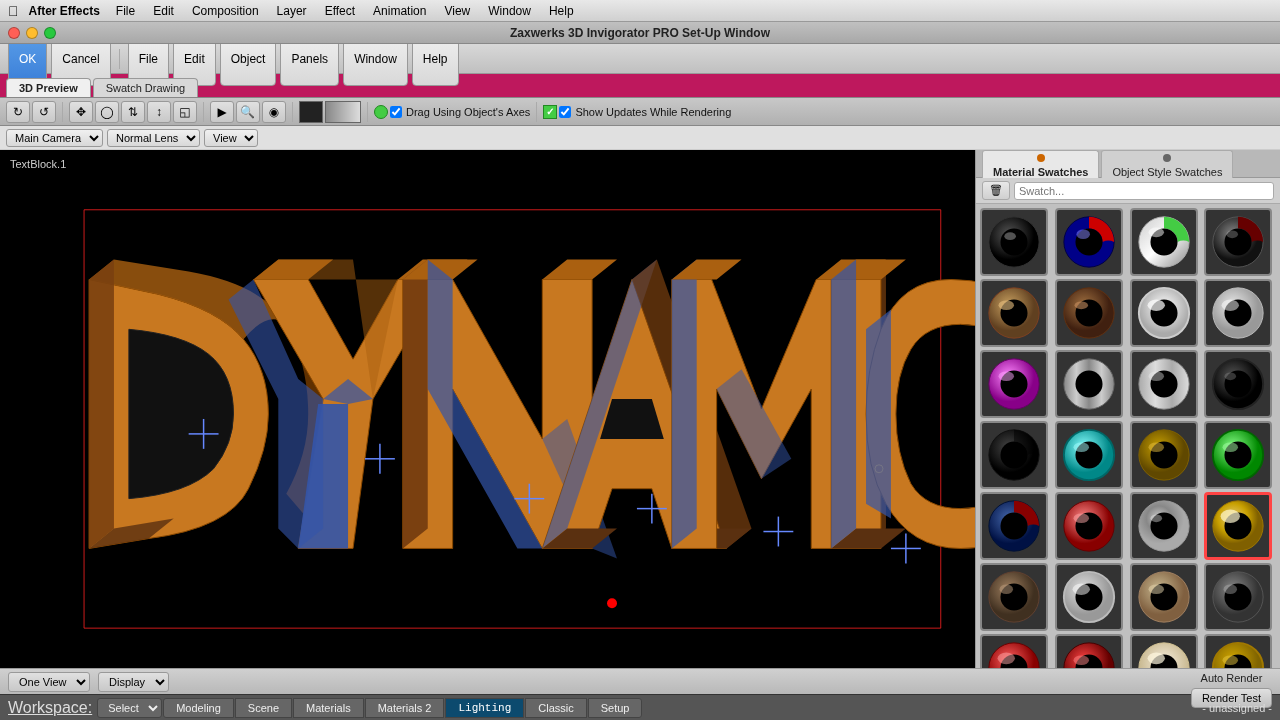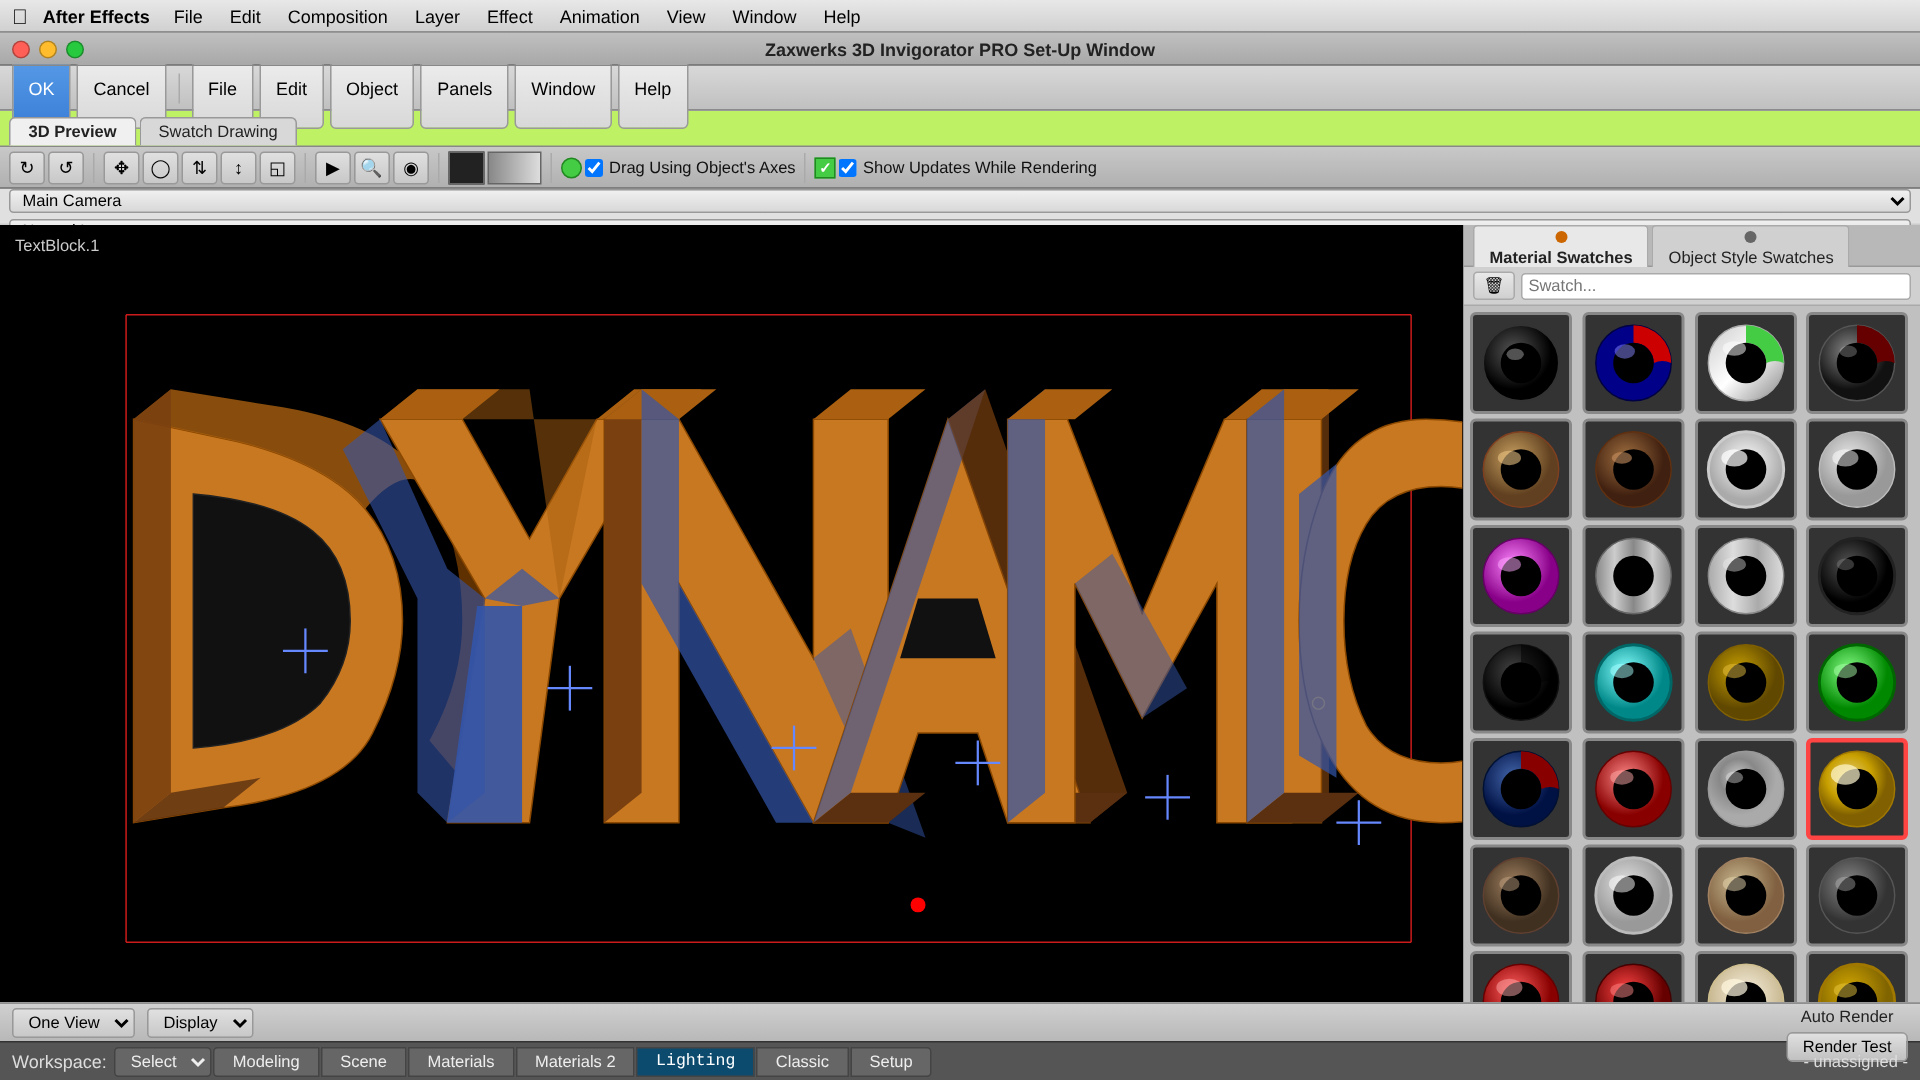--- a/index.html
+++ b/index.html
@@ -89,21 +89,21 @@
     }
     .check-label {
       display: flex; align-items: center; gap: 4px;
       font-size: 11px; color: #111;
     }
     .check-label input { width: 12px; height: 12px; }
 
     
     #preview-tabs {
       height: 24px;
-      background: #bef264;
+      background: #be185d;
       display: flex;
       align-items: flex-end;
       padding: 0 6px;
       gap: 2px;
       border-bottom: 1px solid #888;
     }
     .preview-tab {
       padding: 3px 12px;
       background: #d8d8d8;
       border: 1px solid #999;
@@ -113,24 +113,24 @@
       cursor: pointer;
       color: #222;
     }
     .preview-tab.active { background: #f0f0f0; font-weight: bold; }
 
     
     #camera-toolbar {
       height: 24px;
       background: #e0e0e0;
       display: flex;
+      align-items: center;
       padding: 0 6px;
       gap: 4px;
       border-bottom: 1px solid #ccc;
-      flex-direction: column;
     }
     .cam-select {
       height: 18px;
       font-size: 11px;
       background: linear-gradient(to bottom, #f0f0f0, #d8d8d8);
       border: 1px solid #999;
       border-radius: 3px;
       padding: 0 4px;
       cursor: pointer;
     }
@@ -284,22 +284,23 @@
       height: 26px;
       background: #555;
       display: flex;
       align-items: center;
       padding: 0 8px;
       gap: 1px;
       border-top: 1px solid #333;
     }
     .ws-label {
       color: #ddd;
-      font-size: 12px;
+      font-size: 16px;
       margin-right: 4px;
+      text-decoration: underline;
     }
     .ws-btn {
       padding: 3px 12px;
       font-size: 11px;
       color: #eee;
       background: #666;
       border: 1px solid #444;
       cursor: pointer;
     }
     .ws-btn:first-of-type { border-radius: 3px 0 0 3px; }

